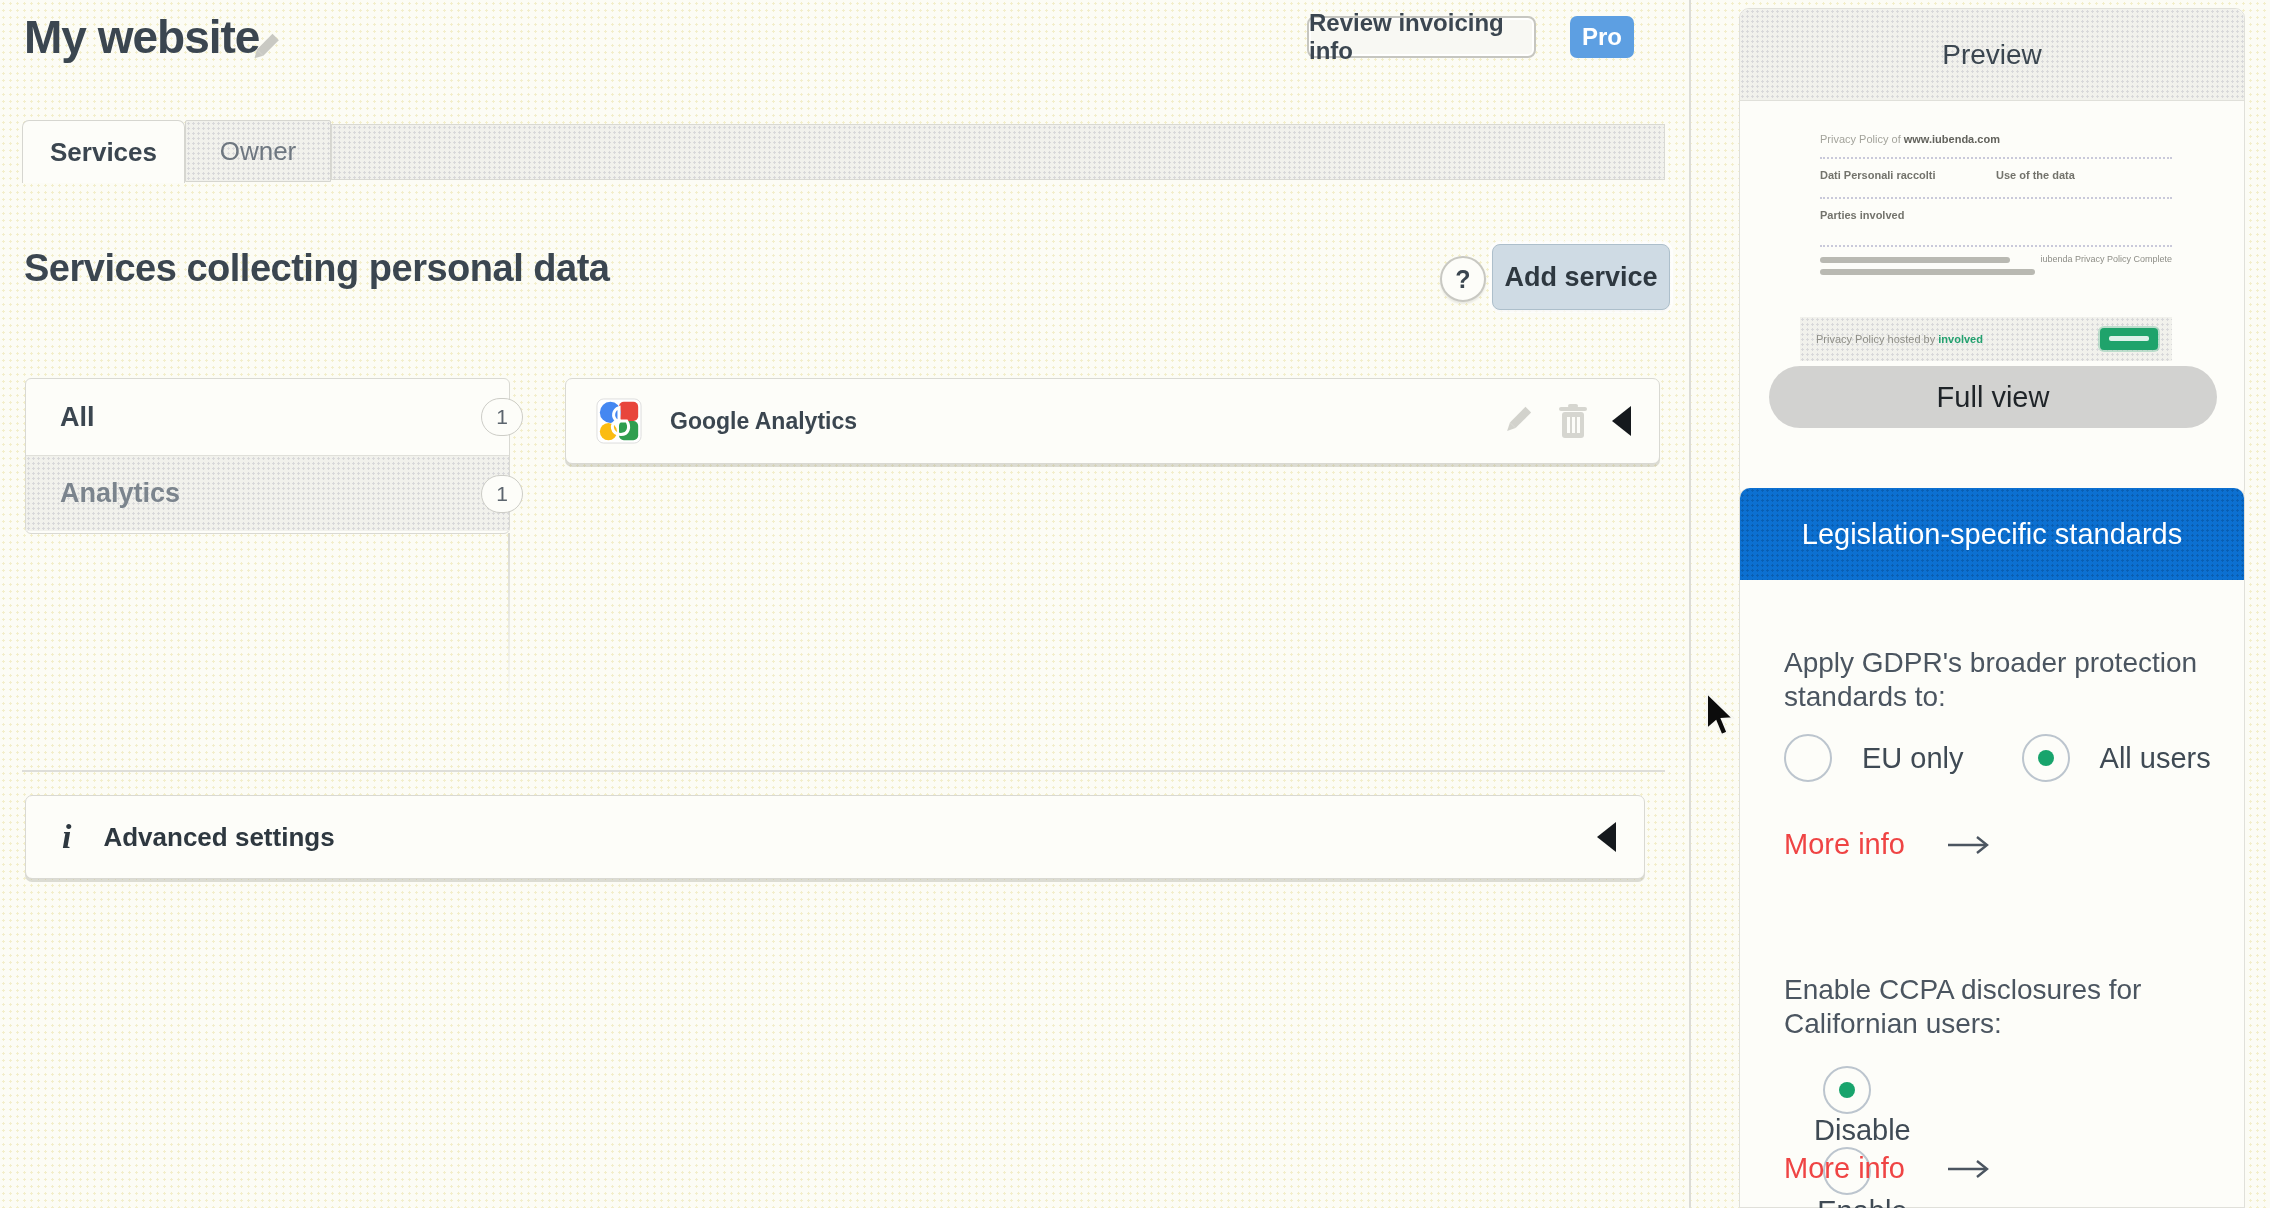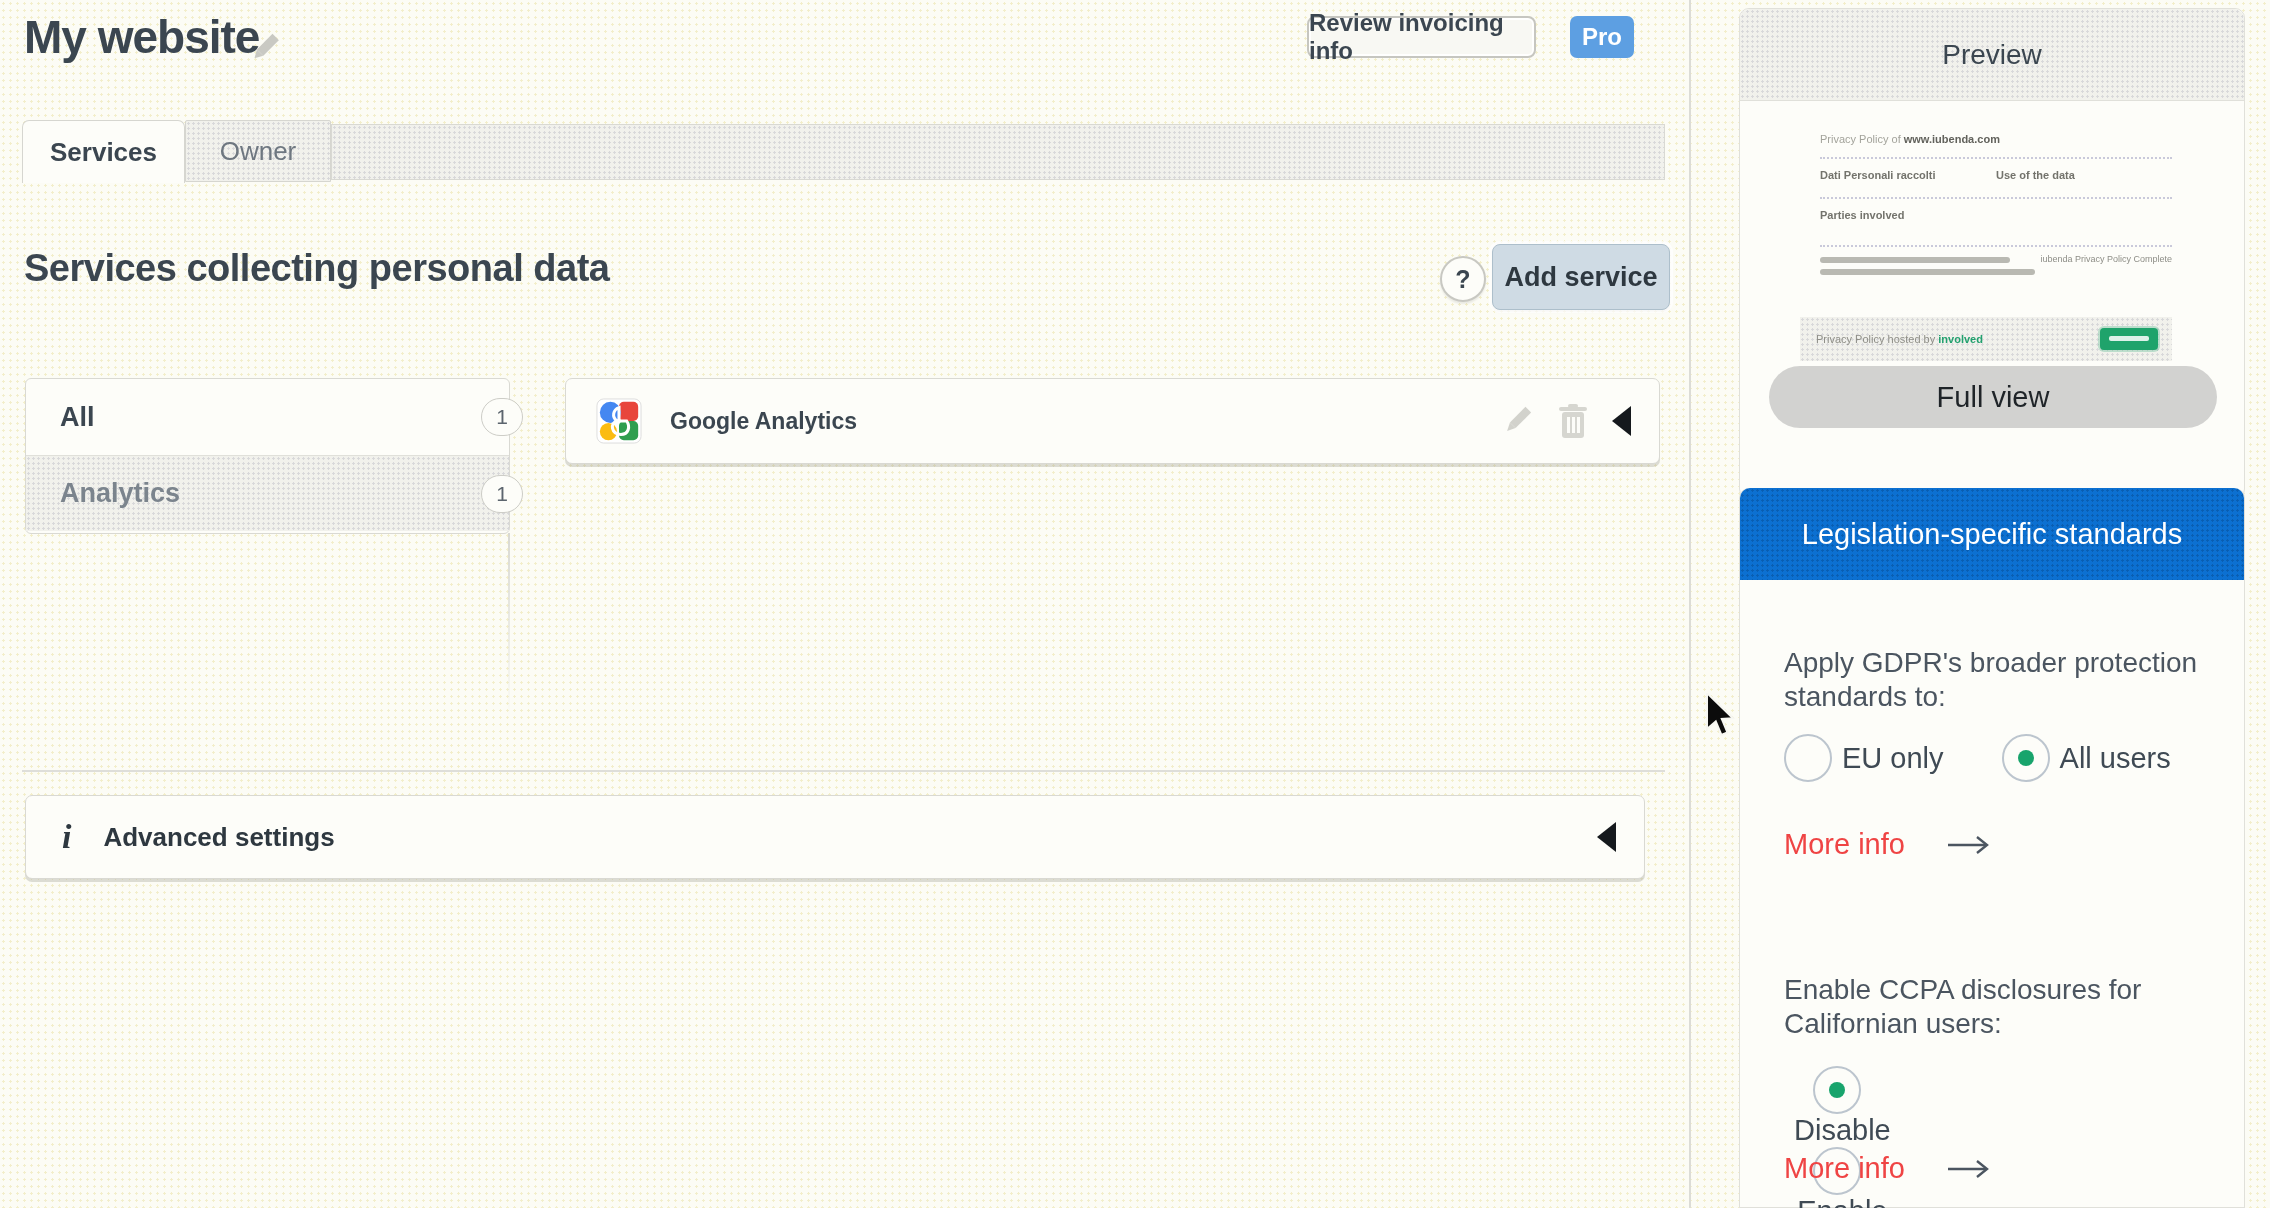--- a/index.html
+++ b/index.html
@@ -132,21 +132,21 @@
     background-image:radial-gradient(rgba(5,60,120,.35) 1px, transparent 1.2px);background-size:5px 5px;
     display:flex;align-items:center;justify-content:center;color:#fff;font-size:29px;}
   .question{position:absolute;left:44px;width:420px;font-size:28px;line-height:34px;color:#4b5560;margin-top:30px;}
   .q1{top:128px;} .q2{top:455px;}
   .radio-row{position:absolute;left:44px;display:flex;align-items:center;}
   .r1{top:246px;} .r2{top:578px;flex-direction:column;}
   .radio{width:48px;height:48px;border-radius:50%;border:2px solid #bcc5ce;background:#fdfdf9;box-sizing:border-box;
     display:flex;align-items:center;justify-content:center;cursor:pointer;flex:0 0 auto;}
   .radio .dot{width:16px;height:16px;border-radius:50%;background:#18a46c;display:none;}
   .radio.selected .dot{display:block;}
-  .radio-label{margin-left:10px;font-size:29px;color:#3f4a54;cursor:pointer;}
+  .radio-label{margin-left:30px;font-size:29px;color:#3f4a54;cursor:pointer;}
   .radio-gap{width:58px;flex:0 0 auto;}
   .more-info{position:absolute;left:44px;display:flex;align-items:center;font-size:29px;color:#ef4444;cursor:pointer;gap:23px;}
   .m1{top:340px;} .m2{top:664px;}
   .more-arrow{margin-left:18px;}
 
   .cursor{left:1705px;top:693px;pointer-events:none;z-index:50;}
 </style>
 </head>
 <body>
 

